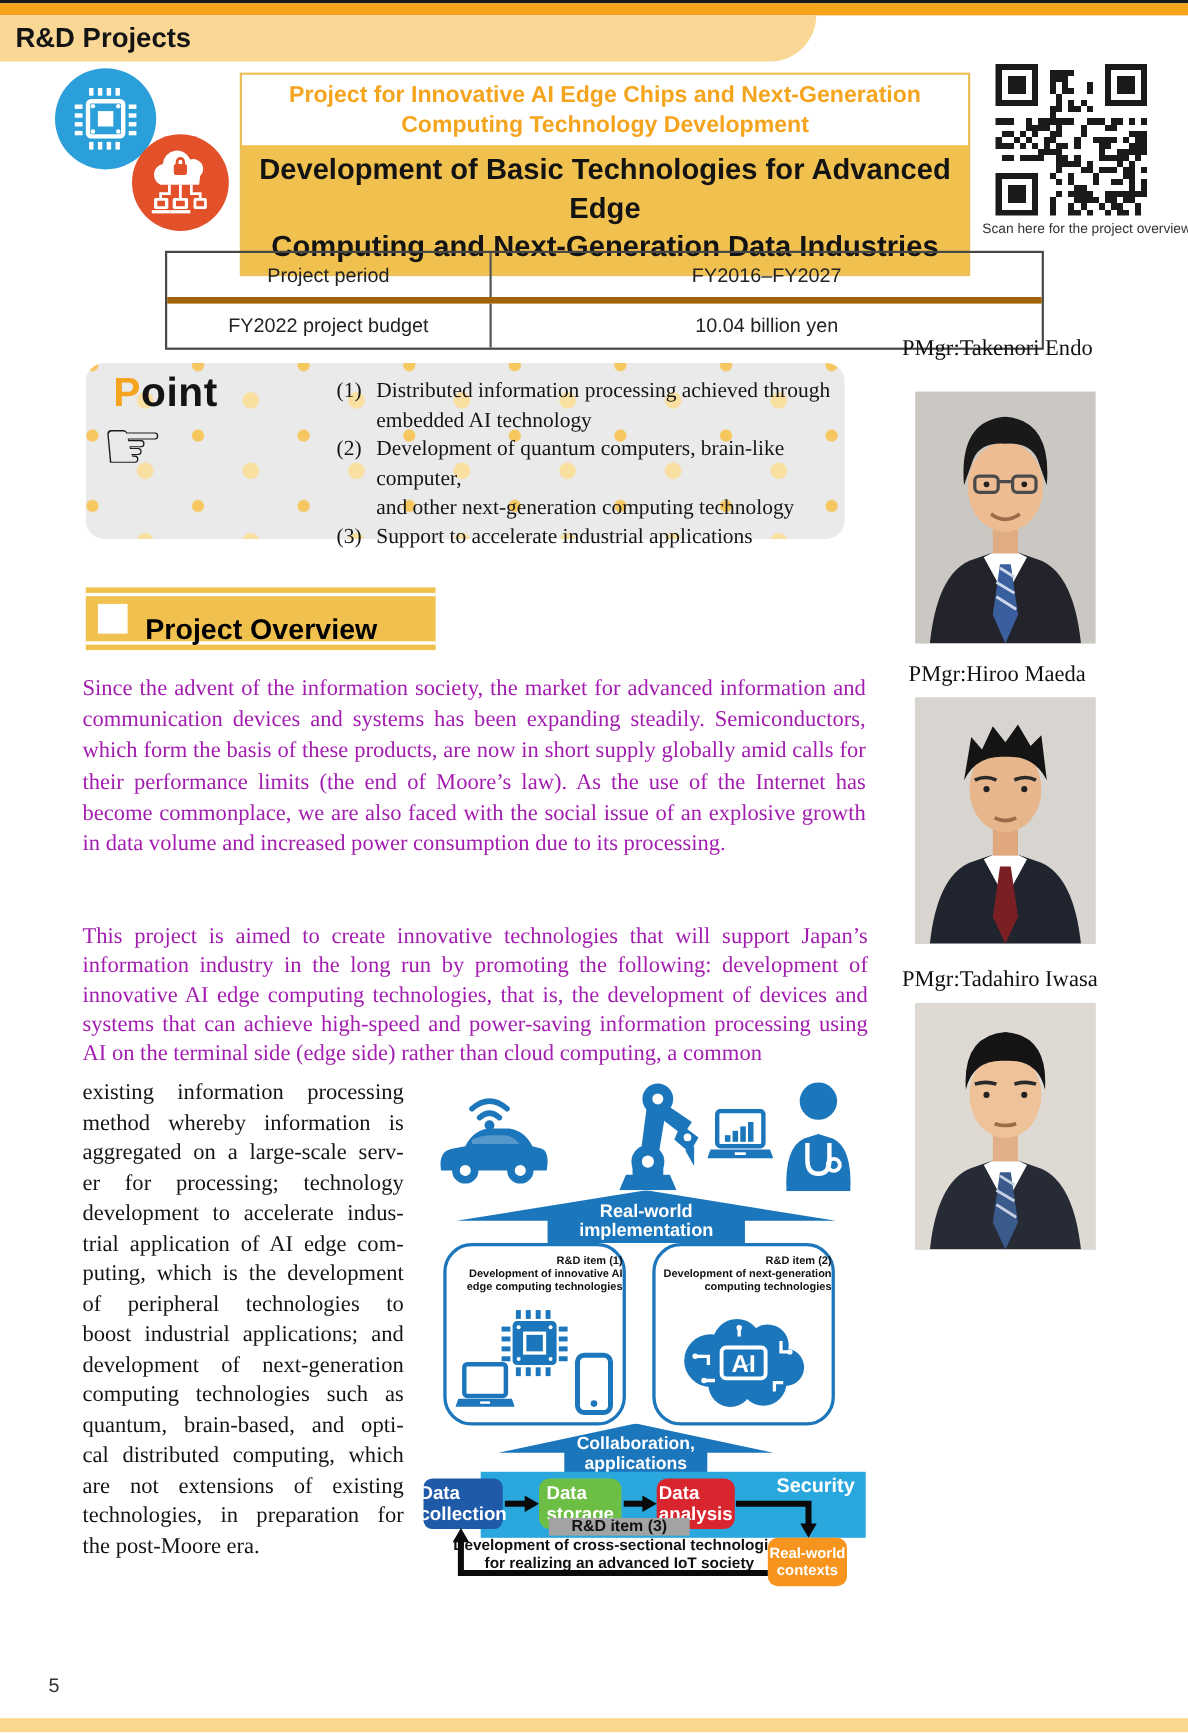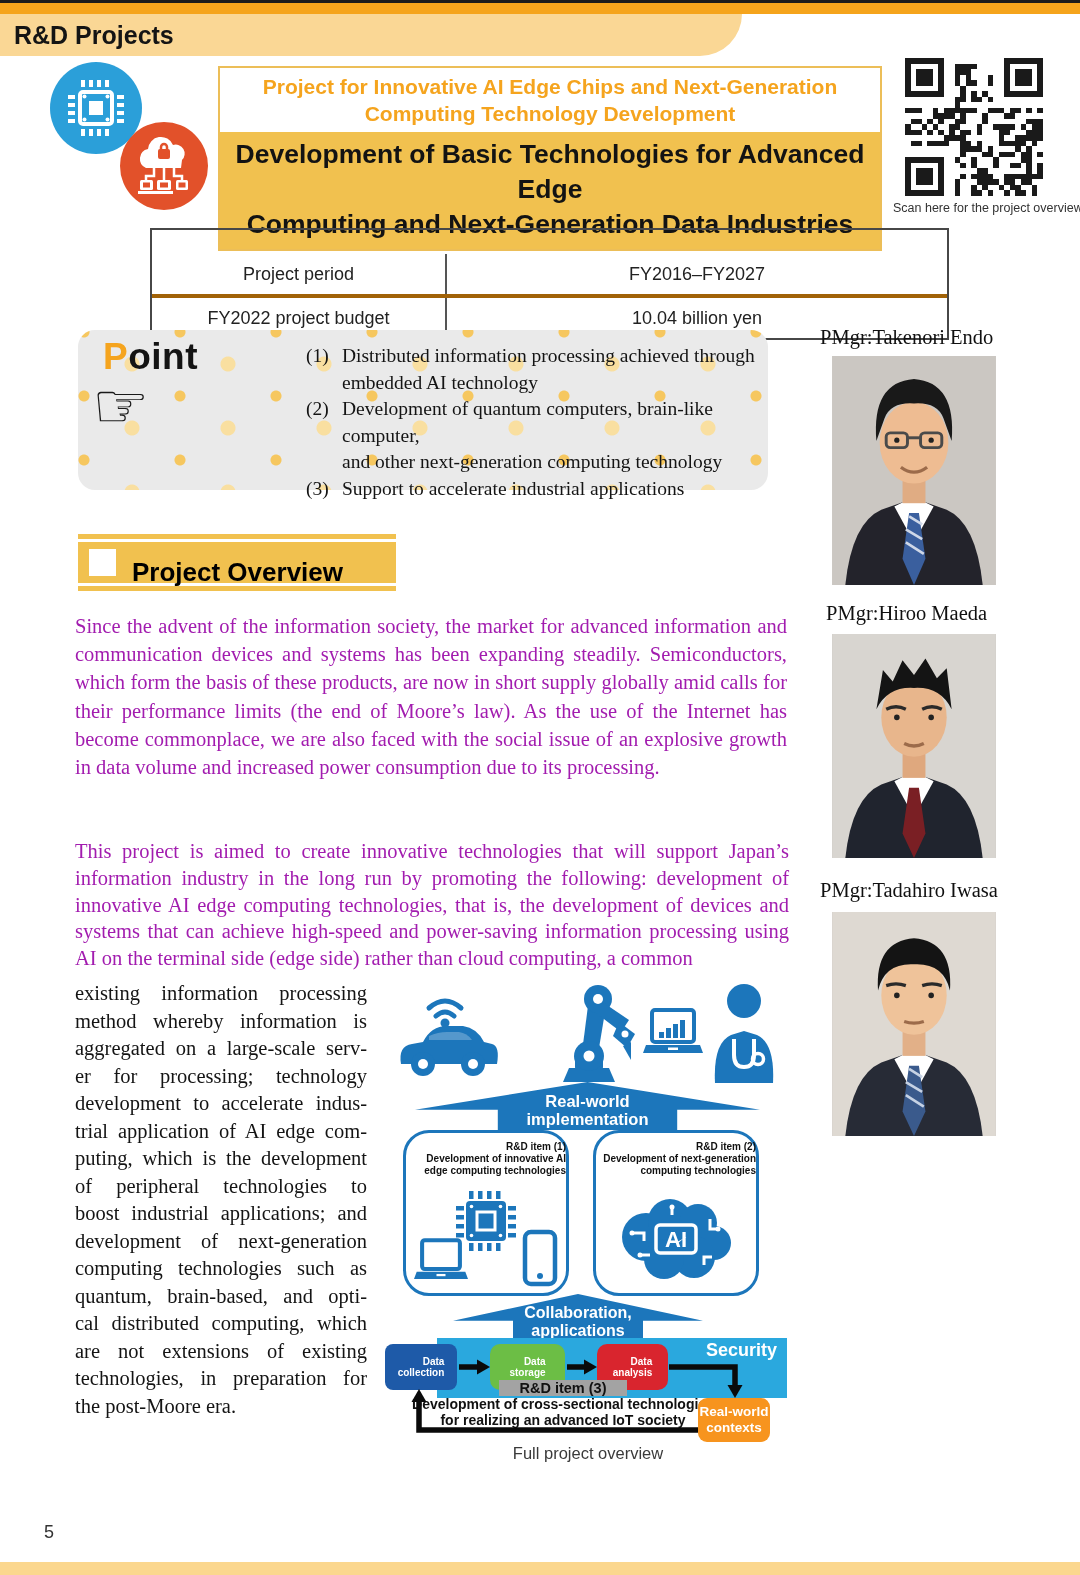--- a/index.html
+++ b/index.html
@@ -29,21 +29,21 @@
 
   .qr{left:905px;top:58px;width:138px;height:138px;}
   .qrcap{left:893px;top:201px;width:190px;font-size:12.5px;color:#333;white-space:nowrap;overflow:hidden;}
 
   
   .infotable{left:150px;top:228px;width:795px;border:2.5px solid #474747;border-collapse:collapse;}
   .infotable div.row{display:flex;}
   .infotable .cell{display:flex;align-items:center;justify-content:center;font-size:18px;color:#222;}
   .infotable .c1{width:293px;height:40px;border-right:2px solid #555;}
   .infotable .c2{flex:1;height:40px;}
-  .infotable .row1{border-bottom:4px solid #a16207;margin-top:24px;}
+  .infotable .row1{border-bottom:6px solid #a16207;}
 
   
   .pointbox{left:78px;top:330px;width:690px;height:160px;background:#EAEAEA;border-radius:17px;
             background-image:radial-gradient(circle,#F9DFA0 7px,transparent 8px),
                              radial-gradient(circle,#F6C75F 5px,transparent 6px);
             background-size:96px 64px,96px 64px;background-position:6px 2px,54px 34px;}
   .pointword{position:absolute;left:25px;top:6px;font-size:37px;font-weight:bold;color:#141414;letter-spacing:0.5px;}
   .pointword .pfirst{color:#F5A41E;}
   .hand{position:absolute;left:14px;top:44px;font-size:64px;color:#1a1a1a;
         font-family:"DejaVu Sans",sans-serif;line-height:1;}
@@ -77,22 +77,22 @@
            clip-path:polygon(50% 0,100% 58%,76% 58%,76% 100%,24% 100%,0 58%,0 58%);
            clip-path:polygon(50% 0,100% 58%,76% 58%,76% 100%,24% 100%,24% 58%,0 58%);
            display:flex;align-items:flex-end;justify-content:center;}
   .uparrow span{display:block;padding-bottom:1px;}
   .rdbox{position:absolute;width:160px;height:160px;border:3px solid #1C76BB;border-radius:26px;
          background:#fff;}
   .rdbox .ttl{margin-top:8px;text-align:right;font-size:10px;font-weight:bold;line-height:1.18;color:#111;}
   .band{position:absolute;left:54px;top:360px;width:350px;height:60px;background:#2AA8DE;}
   .security{position:absolute;left:234px;top:362px;width:160px;text-align:right;color:#fff;
             font-size:18px;font-weight:bold;}
-  .flowbox{position:absolute;top:366px;height:46px;color:#fff;font-weight:bold;font-size:10px;
-           line-height:1.12;text-align:right;display:flex;align-items:center;justify-content:center;}
+  .flowbox{position:absolute;top:366px;height:46px;color:#fff;font-weight:bold;font-size:17px;
+           line-height:1.12;text-align:left;display:flex;align-items:center;justify-content:center;}
   .fb0{left:2px;width:72px;background:#1E5AA8;border-radius:8px;}
   .fb1{left:107px;width:75px;background:#6CBE45;border-radius:10px;}
   .fb2{left:214px;width:71px;background:#D9252E;border-radius:10px;}
   .contexts{position:absolute;left:315px;top:420px;width:72px;height:44px;background:#F7941E;
             border-radius:9px;color:#fff;font-weight:bold;font-size:13.5px;line-height:1.18;
             display:flex;align-items:center;justify-content:center;text-align:center;}
   .rd3t{position:absolute;left:20px;top:402px;width:320px;text-align:center;font-size:14.5px;
         font-weight:bold;color:#111;}
   .rd3t span{background:#a3a3a3;display:inline-block;padding:0 20px;}
   .rd3d{position:absolute;left:20px;top:419px;width:320px;text-align:center;font-size:14px;
@@ -402,21 +402,21 @@
         <span class="pt-text">Development of quantum computers, brain-like computer,
 and other next-generation computing technology</span>
       </div>
       <div class="pt-item">
         <span class="pt-num">(3)</span>
         <span class="pt-text">Support to accelerate industrial applications</span>
       </div>
     </div>
   </div>
 
-  <div class="abs pmlabel" style="left:820px;top:326px;">PMgr:Takenori Endo</div>
+  <div class="abs pmlabel" style="left:820px;top:306px;">PMgr:Takenori Endo</div>
   <div class="abs photo" style="left:832px;top:356px;width:164px;height:229px;">
     <svg width="164" height="229" viewBox="0 0 100 140">
       <rect width="100" height="140" fill="#cbc7c2"></rect>
       <path d="M8 140 Q12 102 30 94 L50 87 L70 94 Q88 102 92 140 Z" fill="#23232b"></path>
       <path d="M38 92 L50 114 L62 92 L50 86 Z" fill="#ffffff"></path>
       <path d="M47 96 L53 96 L57 124 L50 140 L43 124 Z" fill="#3a5f9e"></path>
       <path d="M47 98 l8 5 M45 106 l10 6 M45 114 l11 7" stroke="#cfd8e8" stroke-width="1.6"></path>
       <rect x="43" y="72" width="14" height="18" fill="#e0ac83"></rect>
       <ellipse cx="50" cy="53" rx="21" ry="25" fill="#eebc92"></ellipse>
       <path d="M27 52 Q24 16 50 14 Q76 16 73 52 L68 38 Q64 28 50 29 Q36 28 32 38 Z" fill="#191919"></path>
@@ -655,19 +655,18 @@
         <path d="M315 452 H36 V422"></path>
       </g>
       <g fill="#0a0a0a">
         <polygon points="107,389 94,381.5 94,396.5"></polygon>
         <polygon points="214,389 201,381.5 201,396.5"></polygon>
         <polygon points="352,420 344.5,407 359.5,407"></polygon>
         <polygon points="36,411 28.5,424 43.5,424"></polygon>
       </g>
     </svg>
 
-    <div class="diagcap">Full project overview</div>
   </div>
 
   <div class="abs pagenum">5</div>
   <div class="abs bottombar"></div>
 
 </div>
 
 </body></html>

